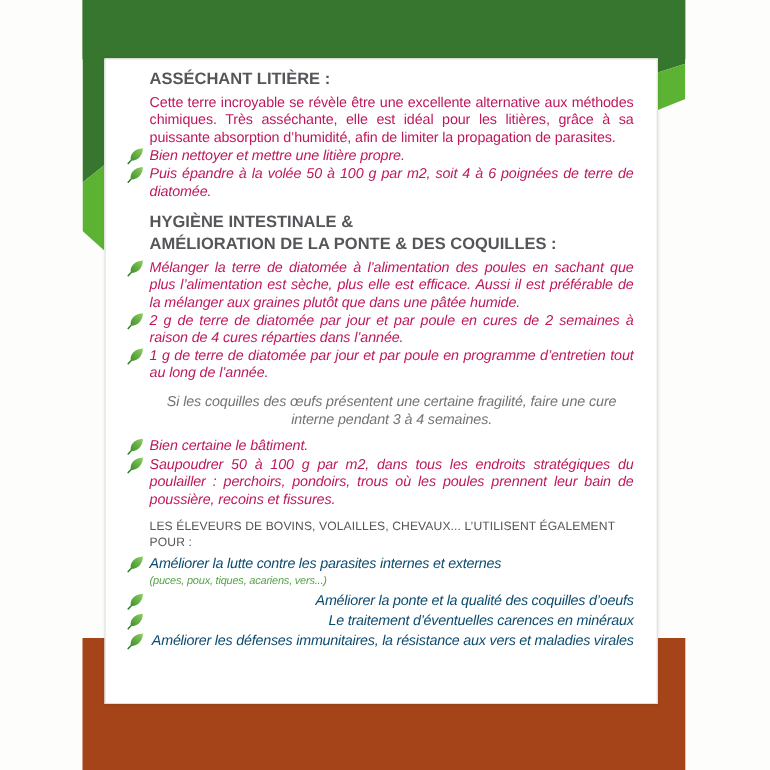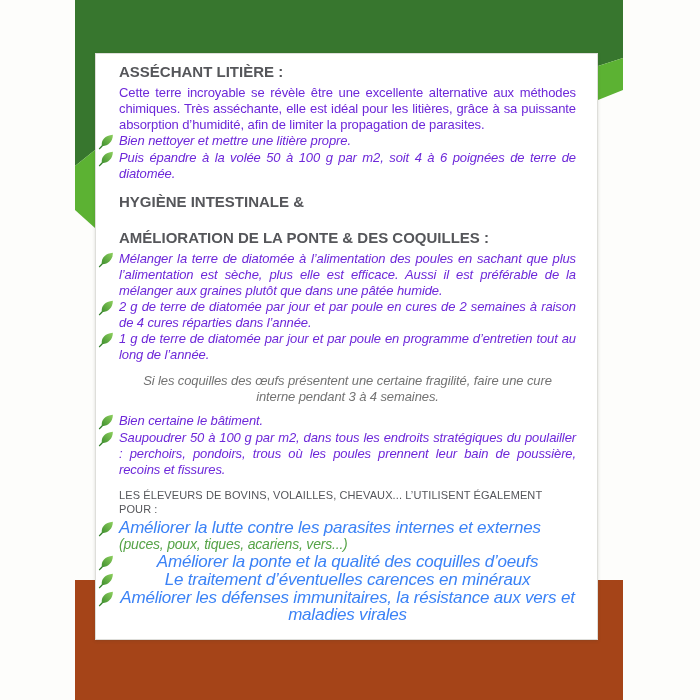--- a/index.html
+++ b/index.html
@@ -13,52 +13,52 @@
   .ribbon{position:absolute;top:0;}
   .ribbon.left{left:75px;width:20px;height:230px;}
   .ribbon.right{left:598px;width:25px;height:102px;}
   .brown-band{position:absolute;left:75px;top:580px;width:548px;height:120px;background:#a54418;}
 
   
   .card{
     position:absolute;left:95px;top:53px;width:503px;height:587px;
     background:#ffffff;border:1px solid #dededa;box-sizing:border-box;
     box-shadow:0 1px 3px rgba(60,60,50,.18);
-    padding:8px 21px 6px 23px;overflow:hidden;
+    padding:8px 21px 6px 40px;overflow:hidden;
   }
 
   .section{margin:0 0 10px 0;}
   .section-title{
     font-size:15px;font-weight:bold;color:#55565a;line-height:20px;margin:0 0 3px 0;
   }
   .para, .bullet-text{
-    font-size:13px;color:#6d28d9;line-height:16px;text-align:justify;margin:0;
+    font-size:13px;color:#be185d;line-height:16px;text-align:justify;margin:0;
     letter-spacing:-0.1px;
   }
   .bullet{display:flex;align-items:flex-start;margin:0;}
   .leaf{
     width:19px;height:17px;flex:none;margin-left:-22px;margin-right:3px;margin-top:0px;
   }
   .bullet-text{flex:1;font-style:italic;}
 
   .note{
     margin:8px 10px 8px 10px;text-align:center;font-style:italic;
     font-size:13px;line-height:16px;color:#737373;letter-spacing:-0.1px;
   }
 
   .footer-title{
     font-size:11px;font-weight:normal;color:#55565a;line-height:14px;
     margin:2px 0 3px 0;letter-spacing:0.1px;
   }
   .footer-item .bullet-text{
-    font-style:italic;color:#3b82f6;font-size:17px;line-height:17px;
-    text-align:center;letter-spacing:-0.2px;
+    font-style:italic;color:#0c4a6e;font-size:13px;line-height:17px;
+    text-align:right;letter-spacing:-0.2px;
   }
   .footer-item .leaf{margin-top:1px;}
-  .cont-line{font-style:italic;color:#55a347;font-size:14px;line-height:17px;letter-spacing:-0.2px;}
+  .cont-line{font-style:italic;color:#55a347;font-size:10px;line-height:17px;letter-spacing:-0.2px;}
 </style>
 </head>
 <body>
 
 <svg width="0" height="0" style="position:absolute" aria-hidden="true">
   <defs>
     <linearGradient id="leafGrad" x1="0" y1="1" x2="1" y2="0">
       <stop offset="0" stop-color="#3f8f2e"></stop>
       <stop offset="1" stop-color="#8ed05e"></stop>
     </linearGradient>
@@ -93,21 +93,21 @@
     </div>
     <div class="bullet">
       <svg class="leaf">
           <use href="#leafSym"></use>
         </svg>
       <div class="bullet-text">Puis épandre à la volée 50 à 100 g par m2, soit 4 à 6 poignées de terre de diatomée.</div>
     </div>
   </div>
 
   <div class="section">
-    <div class="section-title" style="margin-bottom:16px">HYGIÈNE INTESTINALE &amp;</div>
+    <div class="section-title" style="margin-bottom:0">HYGIÈNE INTESTINALE &amp;</div>
     <div class="section-title">AMÉLIORATION DE LA PONTE &amp; DES COQUILLES :</div>
     <div class="bullet">
       <svg class="leaf">
           <use href="#leafSym"></use>
         </svg>
       <div class="bullet-text">Mélanger la terre de diatomée à l’alimentation des poules en sachant que plus l’alimentation est sèche, plus elle est efficace. Aussi il est préférable de la mélanger aux graines plutôt que dans une pâtée humide.</div>
     </div>
     <div class="bullet">
       <svg class="leaf">
           <use href="#leafSym"></use>

